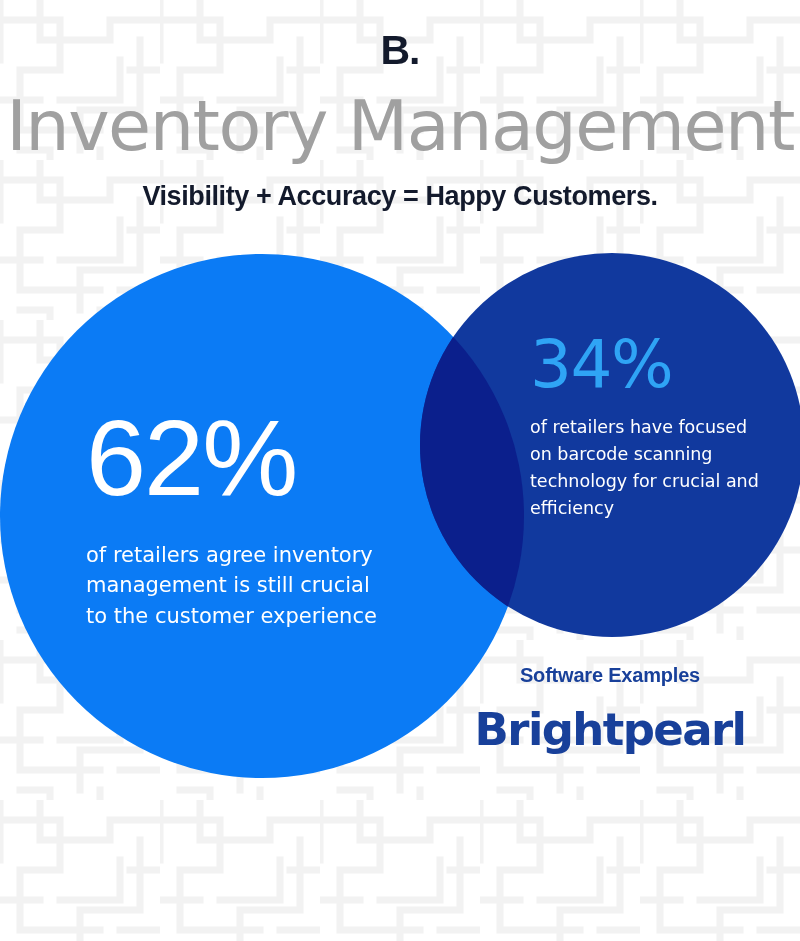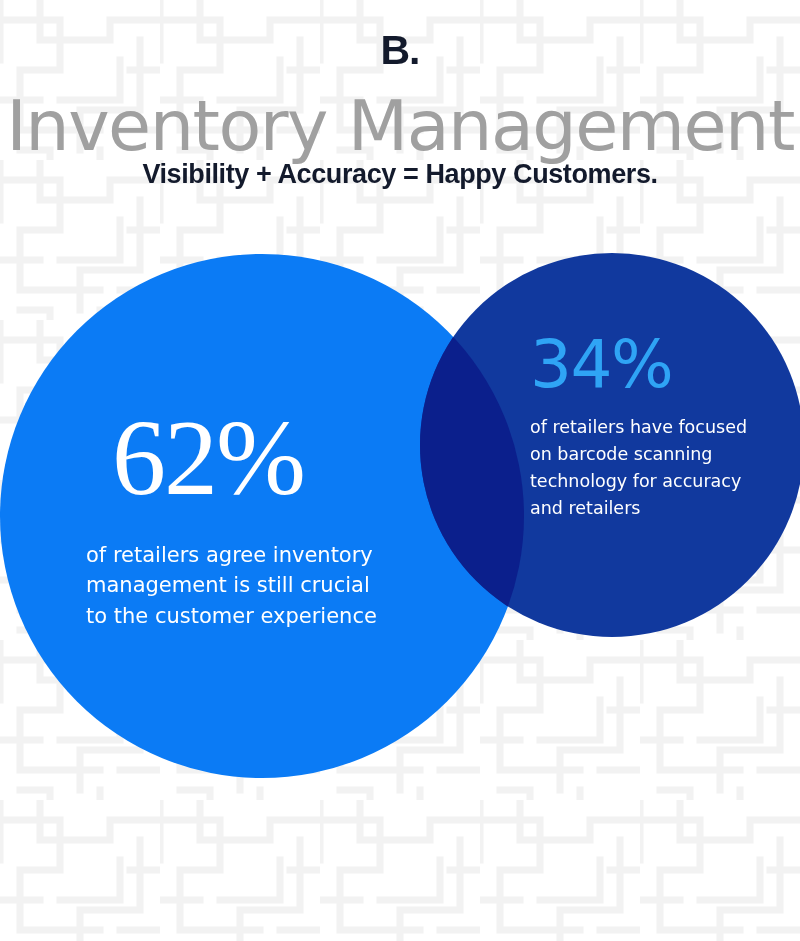--- a/index.html
+++ b/index.html
@@ -54,20 +54,21 @@
     margin-top: 20px;
     font-size: 70px;
     line-height: 1;
     font-weight: normal;
     letter-spacing: -1.5px;
     color: #a0a0a0;
     font-family: "DejaVu Sans", sans-serif;
     white-space: nowrap;
   }
   .subtitle {
+    margin-top: 22px;
     font-size: 27px;
     line-height: 1;
     font-weight: bold;
     letter-spacing: -0.4px;
     color: #131a2c;
     font-family: "Liberation Sans", sans-serif;
     white-space: nowrap;
   }
 
   
@@ -87,22 +88,21 @@
     top: 404px;
     width: 310px;
     z-index: 6;
   }
   .stat-left .pct {
     font-size: 108px;
     line-height: 1;
     font-weight: normal;
     letter-spacing: -2px;
     color: #ffffff;
-    font-family: Liberation Serif, serif;
-    margin-left: 26px;
+    font-family: Liberation Sans, sans-serif;
   }
   .stat-left .desc {
     margin-top: 28px;
     font-size: 21px;
     line-height: 1.45;
     font-weight: normal;
     color: #ffffff;
     font-family: "DejaVu Sans", sans-serif;
   }
 
@@ -222,18 +222,22 @@
     </g>
   </svg>
 
   <div class="stat-left">
     <div class="pct">62%</div>
     <div class="desc">of retailers agree inventory management is still crucial to the customer experience</div>
   </div>
 
   <div class="stat-right">
     <div class="pct">34%</div>
-    <div class="desc">of retailers have focused on barcode scanning technology for accuracy and retailers</div>
-  </div>
-
+    <div class="desc">of retailers have focused on barcode scanning technology for crucial and efficiency</div>
+  </div>
+
+  <div class="software-block">
+    <div class="software-label">Software Examples</div>
+    <div class="software-logo">Brightpearl</div>
+  </div>
 
 
 </div>
 
 </body></html>

